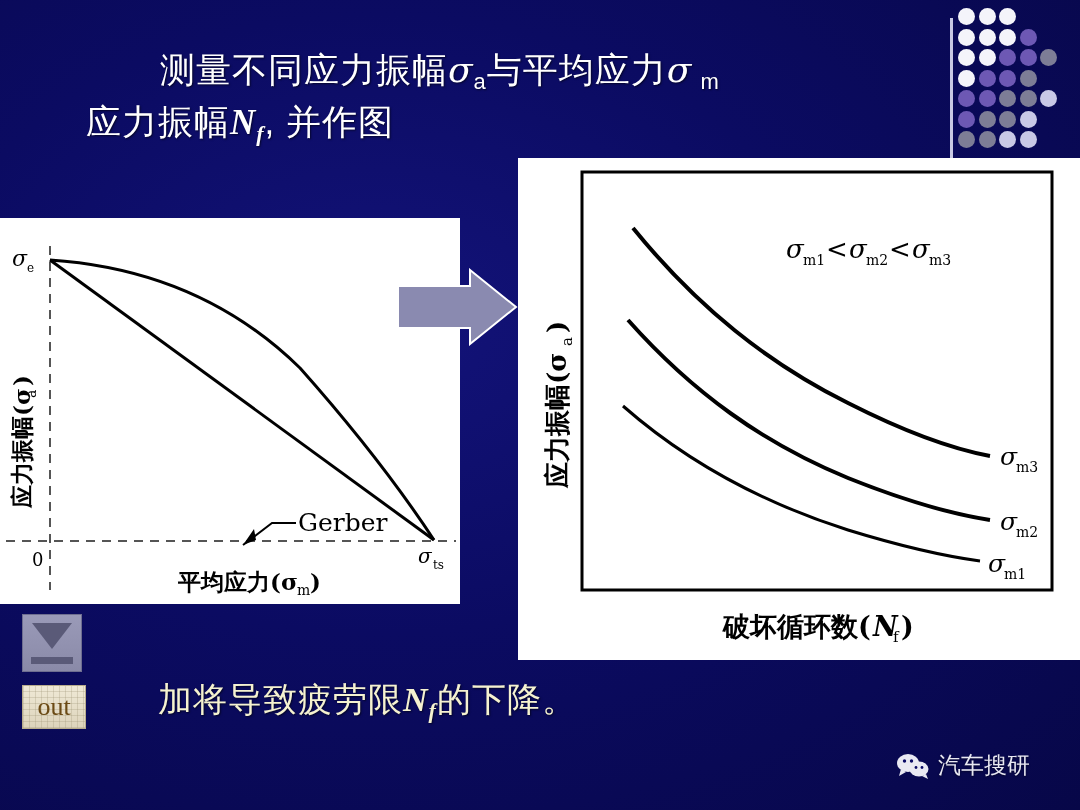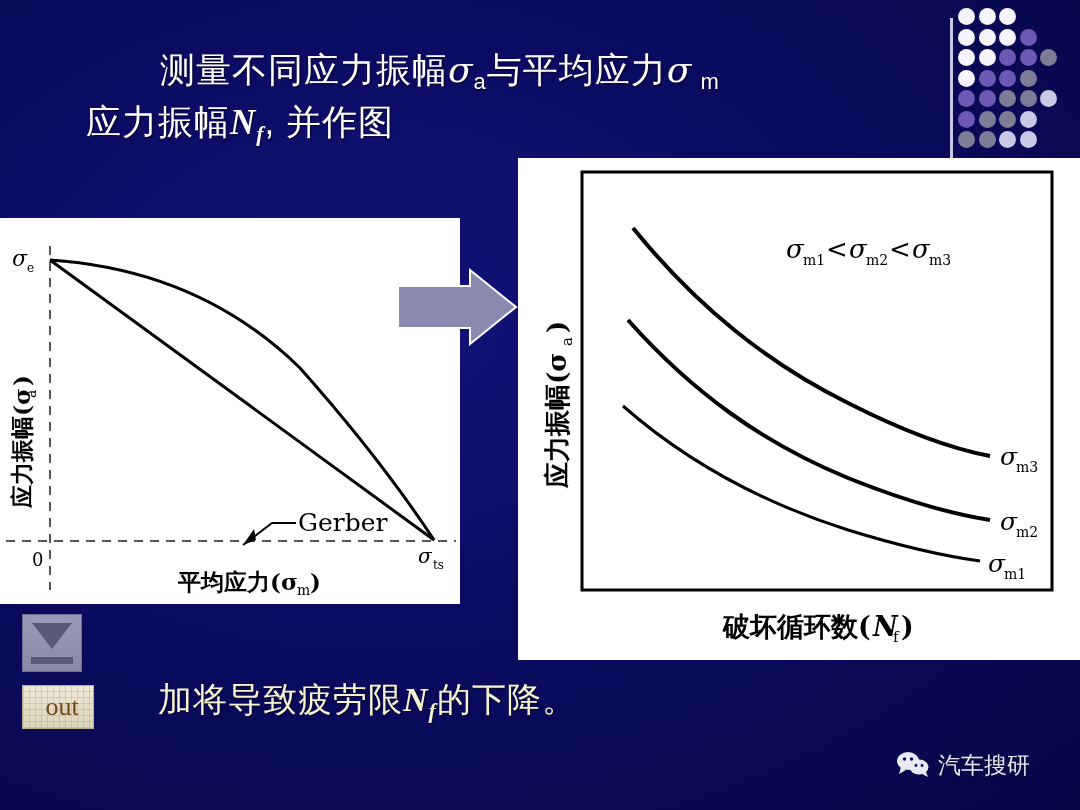--- a/index.html
+++ b/index.html
@@ -58,25 +58,25 @@
     border-top:26px solid #5a5a78;}
   .navdown .bar{position:absolute;left:8px;bottom:7px;width:42px;height:7px;background:#5a5a78;}
 
   .outbtn{position:absolute;left:22px;top:685px;width:62px;height:42px;
     background:
       repeating-linear-gradient(0deg, rgba(160,150,120,.30) 0 1px, transparent 1px 6px),
       repeating-linear-gradient(90deg, rgba(160,150,120,.30) 0 1px, transparent 1px 6px),
       linear-gradient(180deg,#efe9d6 0%,#ddd4bb 100%);
     border:1px solid #b9ad8d;
     display:flex;align-items:center;justify-content:center;
-    color:#6b4a14;font-family:"Liberation Serif",serif;font-size:26px;padding-left:8px;
-  }
-
-  
-  .wm{position:absolute;left:896px;top:750px;display:flex;gap:8px;
+    color:#6b4a14;font-family:"Liberation Serif",serif;font-size:26px;
+  }
+
+  
+  .wm{position:absolute;left:896px;top:750px;display:flex;align-items:center;gap:8px;
       color:#e8e8f2;font-size:23px;text-shadow:0 1px 2px rgba(0,0,0,.5);}
   .wm svg{display:block;}
 
   .lbl{font-family:"DejaVu Serif",serif;}
 </style>
 </head>
 <body>
 
 <div class="slide">
 

